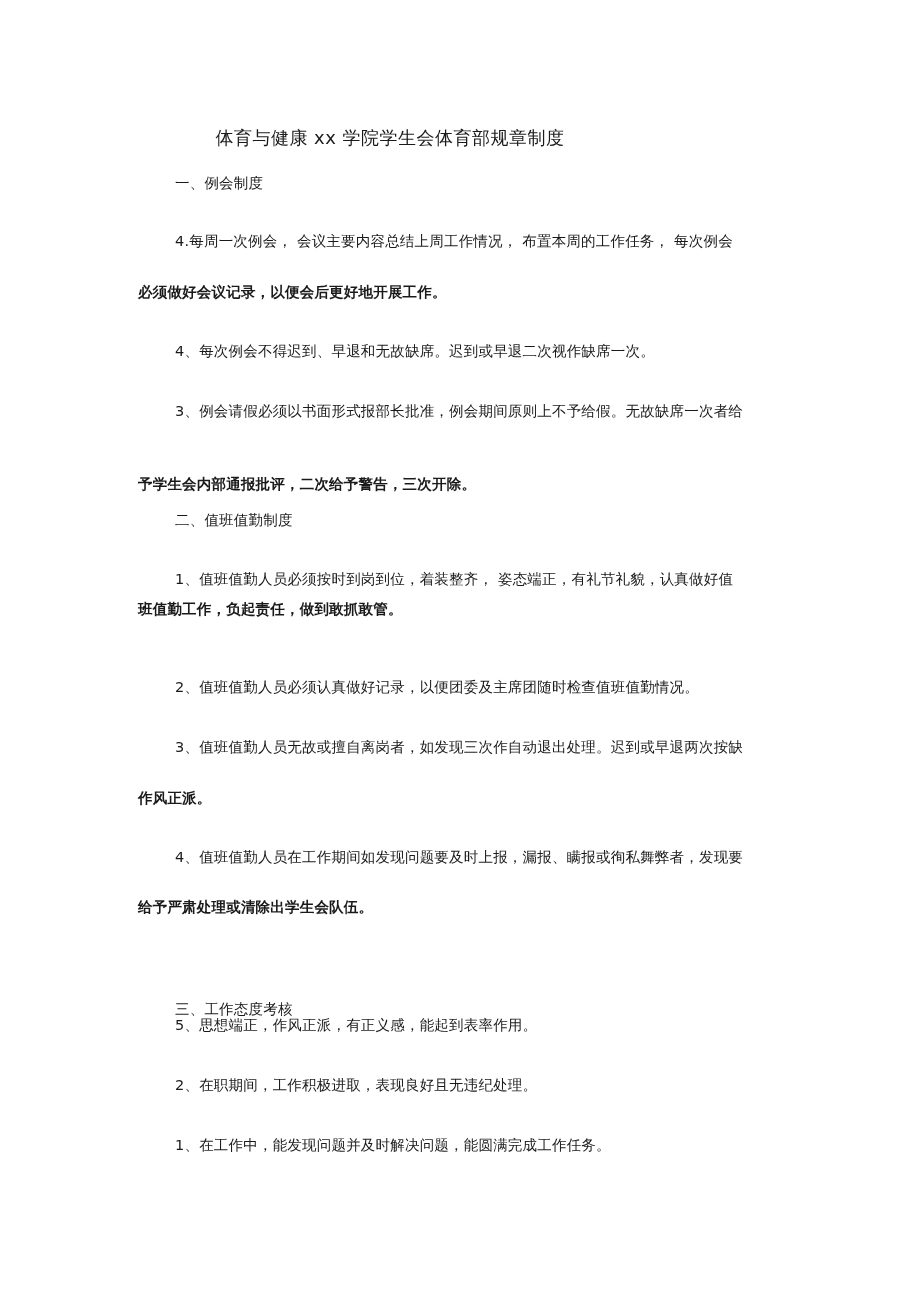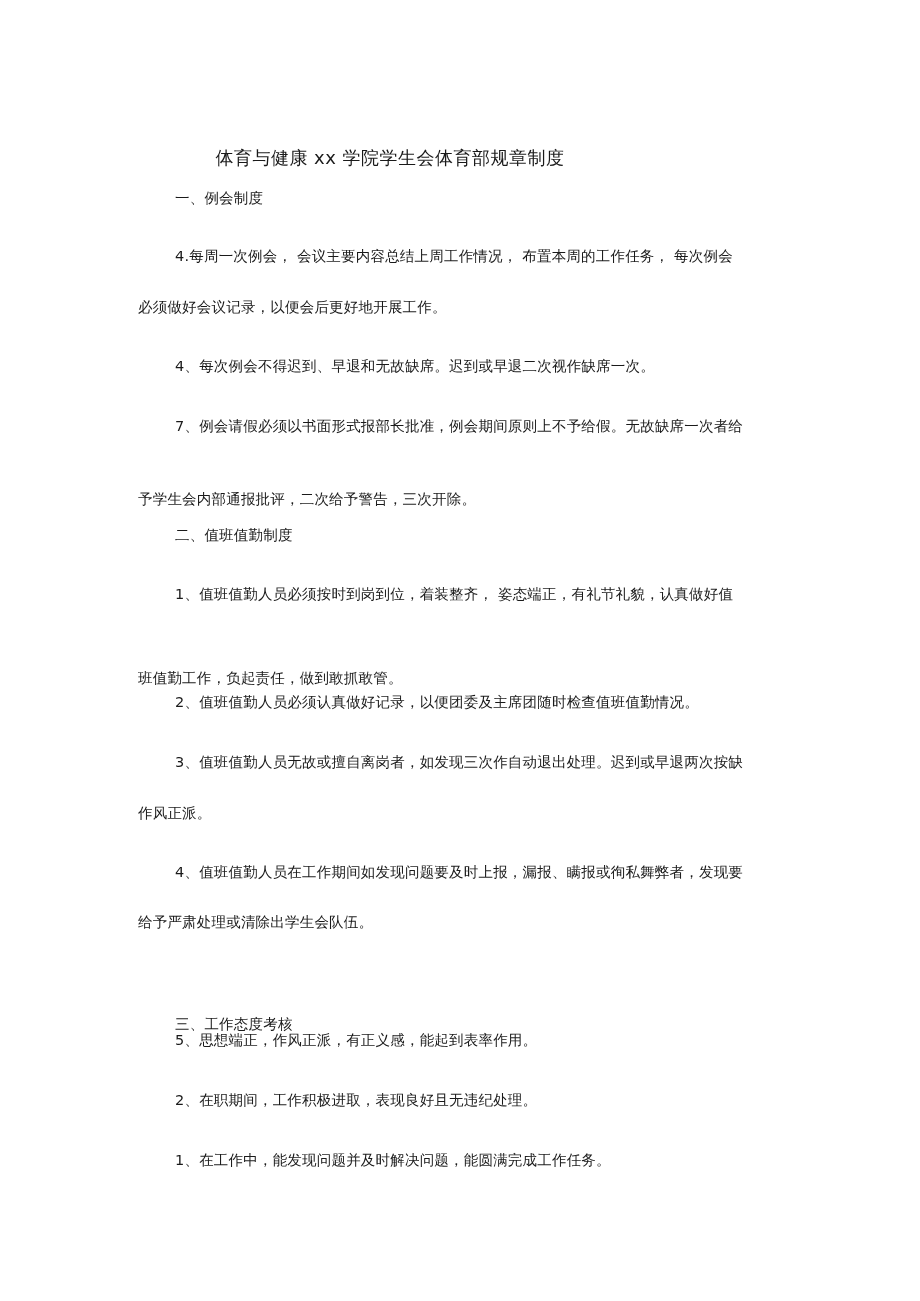--- a/index.html
+++ b/index.html
@@ -1,43 +1,43 @@
 <!DOCTYPE html>
 <html><head>
 <meta charset="utf-8">
 <style>
   html, body { margin:0; padding:0; background:#ffffff; }
   body { width:920px; height:1301px; position:relative; overflow:hidden;
          font-family:"DejaVu Sans", "Liberation Sans", sans-serif; color:#1a1a1a; }
   .title { position:absolute; left:0; width:780px; top:126px; text-align:center;
-           font-size:18px; letter-spacing:0.5px;margin-top:20px; }
-  .line { position:absolute; font-size:14.5px; white-space:nowrap; letter-spacing:0.2px;margin-top:15px; }
+           font-size:18px; letter-spacing:0.5px; }
+  .line { position:absolute; font-size:14.5px; white-space:nowrap; letter-spacing:0.2px; }
   .h { left:175px; }
   .p1 { left:175px; }
-  .p2 { left:138px; }
+  .p2 { left:138px;font-weight:bold; }
 </style>
 </head>
 <body>
 
 <div>
   <div class="title">体育与健康 xx 学院学生会体育部规章制度</div>
 
   <div>
     <div class="line h" style="top:174px">一、例会制度</div>
     <div class="line p1" style="top:232px">4.每周一次例会， 会议主要内容总结上周工作情况， 布置本周的工作任务， 每次例会</div>
     <div class="line p2" style="top:283px">必须做好会议记录，以便会后更好地开展工作。</div>
     <div class="line p1" style="top:342px">4、每次例会不得迟到、早退和无故缺席。迟到或早退二次视作缺席一次。</div>
-    <div class="line p1" style="top:402px">7、例会请假必须以书面形式报部长批准，例会期间原则上不予给假。无故缺席一次者给</div>
+    <div class="line p1" style="top:402px">3、例会请假必须以书面形式报部长批准，例会期间原则上不予给假。无故缺席一次者给</div>
     <div class="line p2" style="top:475px">予学生会内部通报批评，二次给予警告，三次开除。</div>
   </div>
 
   <div>
     <div class="line h" style="top:511px">二、值班值勤制度</div>
     <div class="line p1" style="top:570px">1、值班值勤人员必须按时到岗到位，着装整齐， 姿态端正，有礼节礼貌，认真做好值</div>
-    <div class="line p2" style="top:654px">班值勤工作，负起责任，做到敢抓敢管。</div>
+    <div class="line p2" style="top:600px">班值勤工作，负起责任，做到敢抓敢管。</div>
     <div class="line p1" style="top:678px">2、值班值勤人员必须认真做好记录，以便团委及主席团随时检查值班值勤情况。</div>
     <div class="line p1" style="top:738px">3、值班值勤人员无故或擅自离岗者，如发现三次作自动退出处理。迟到或早退两次按缺</div>
     <div class="line p2" style="top:789px">作风正派。</div>
     <div class="line p1" style="top:848px">4、值班值勤人员在工作期间如发现问题要及时上报，漏报、瞒报或徇私舞弊者，发现要</div>
     <div class="line p2" style="top:898px">给予严肃处理或清除出学生会队伍。</div>
   </div>
 
   <div>
     <div class="line h" style="top:1000px">三、工作态度考核</div>
     <div class="line p1" style="top:1016px">5、思想端正，作风正派，有正义感，能起到表率作用。</div>

